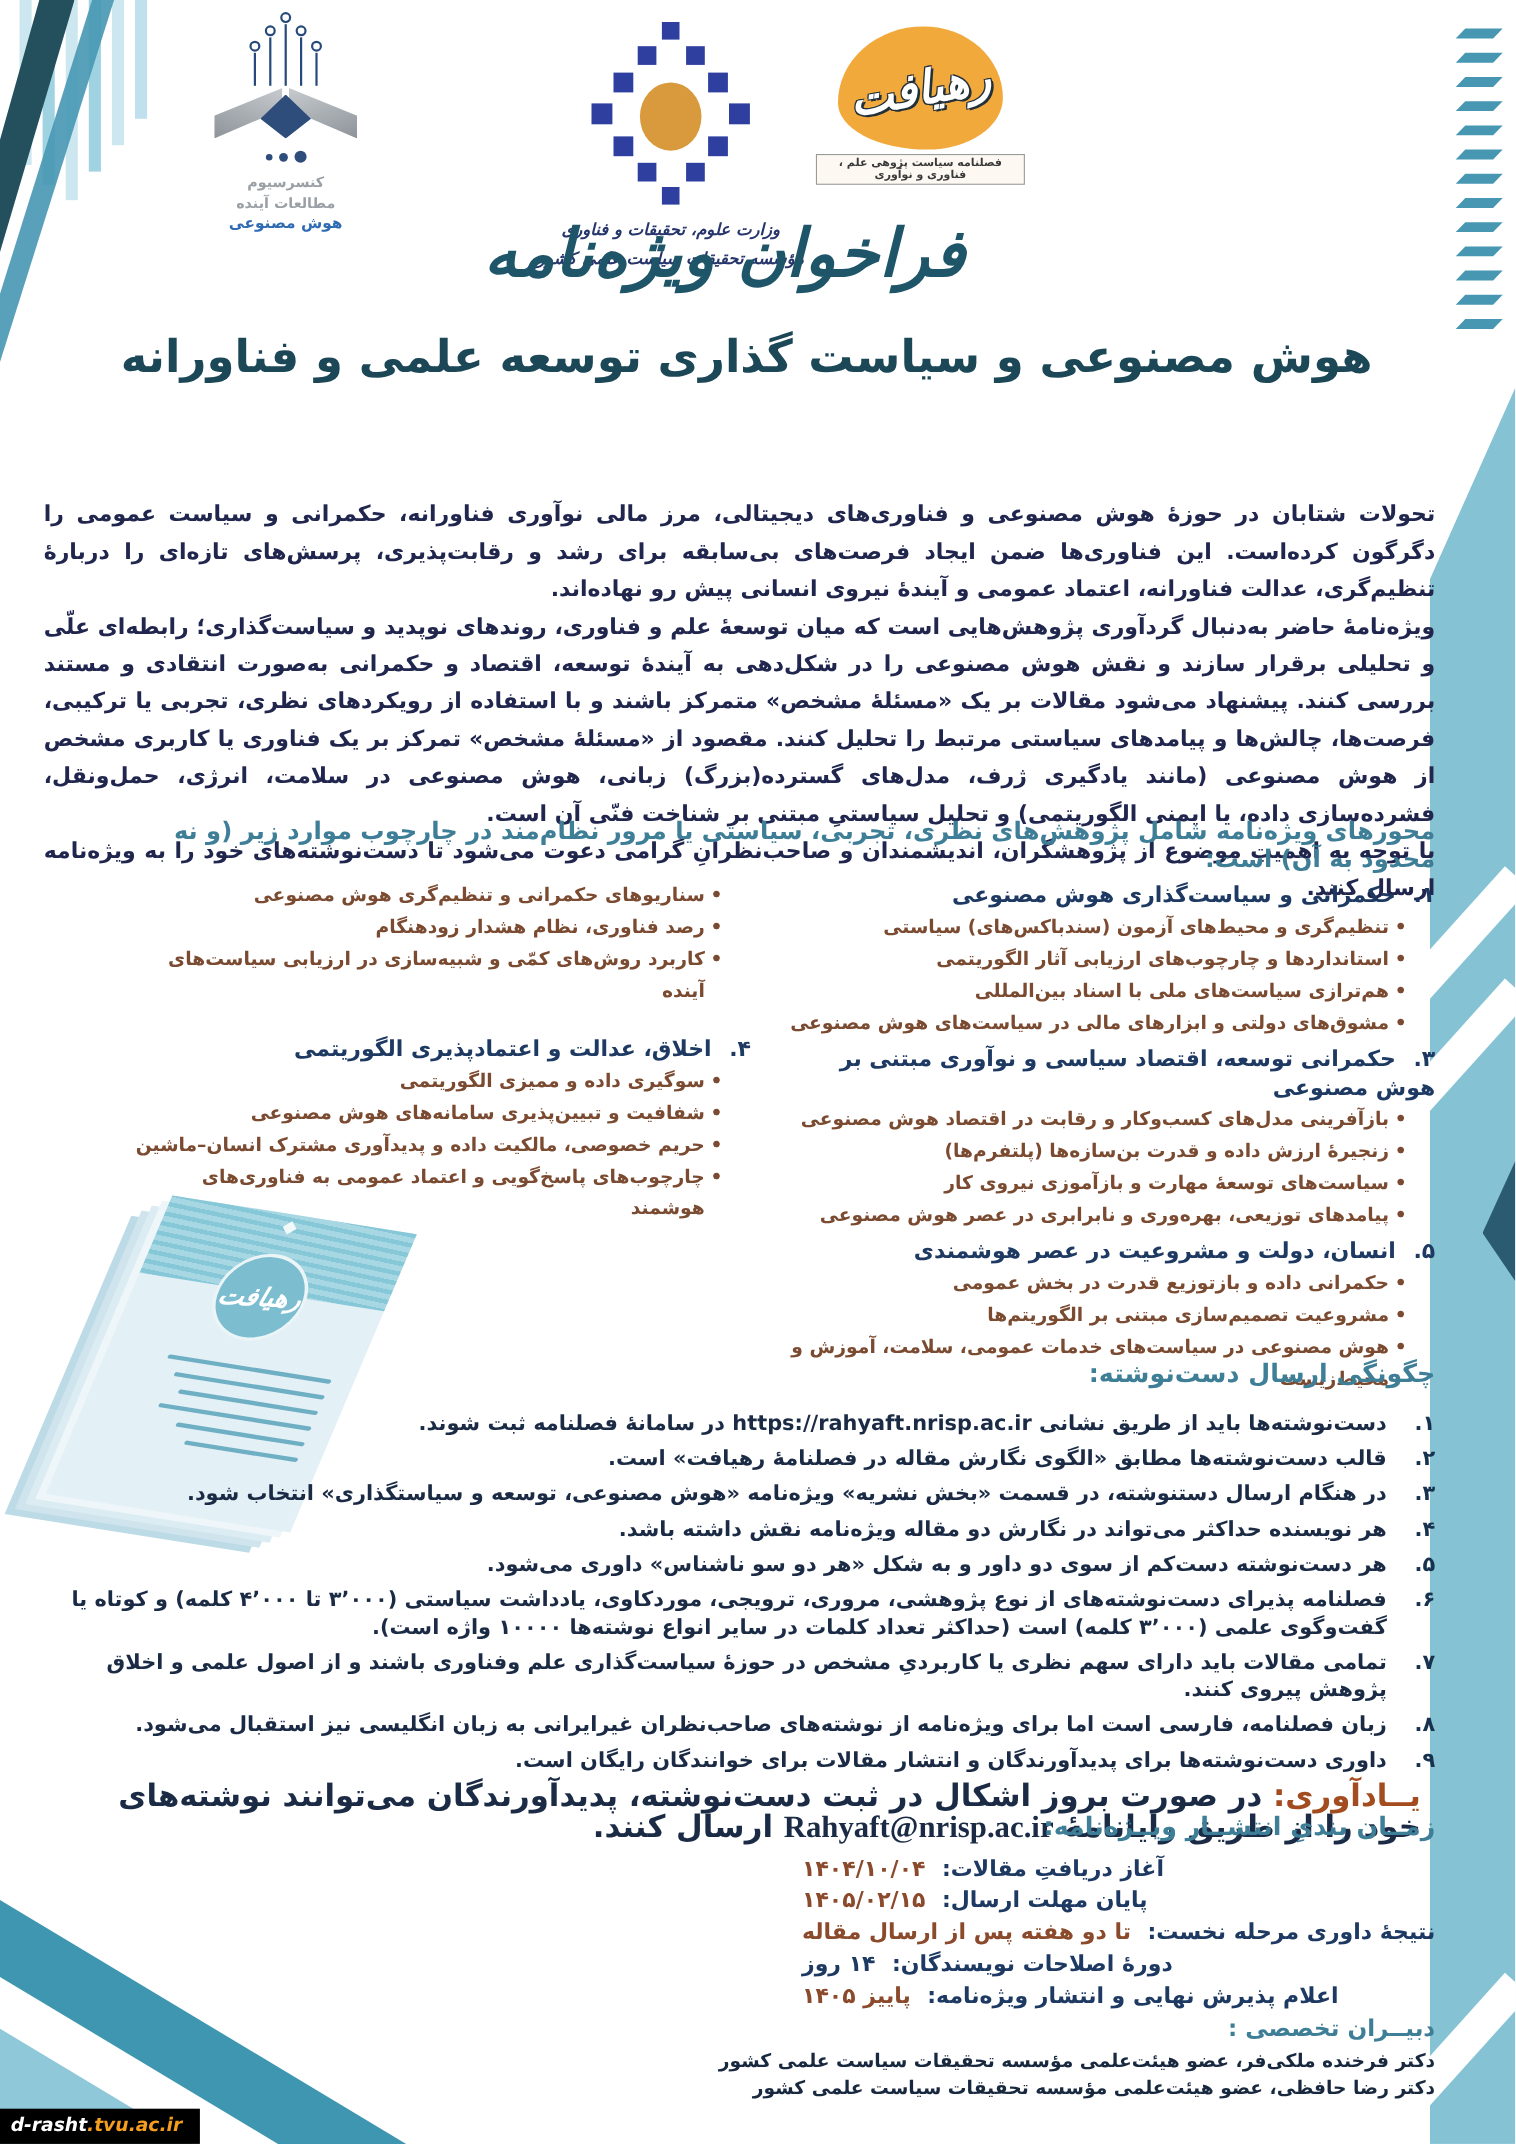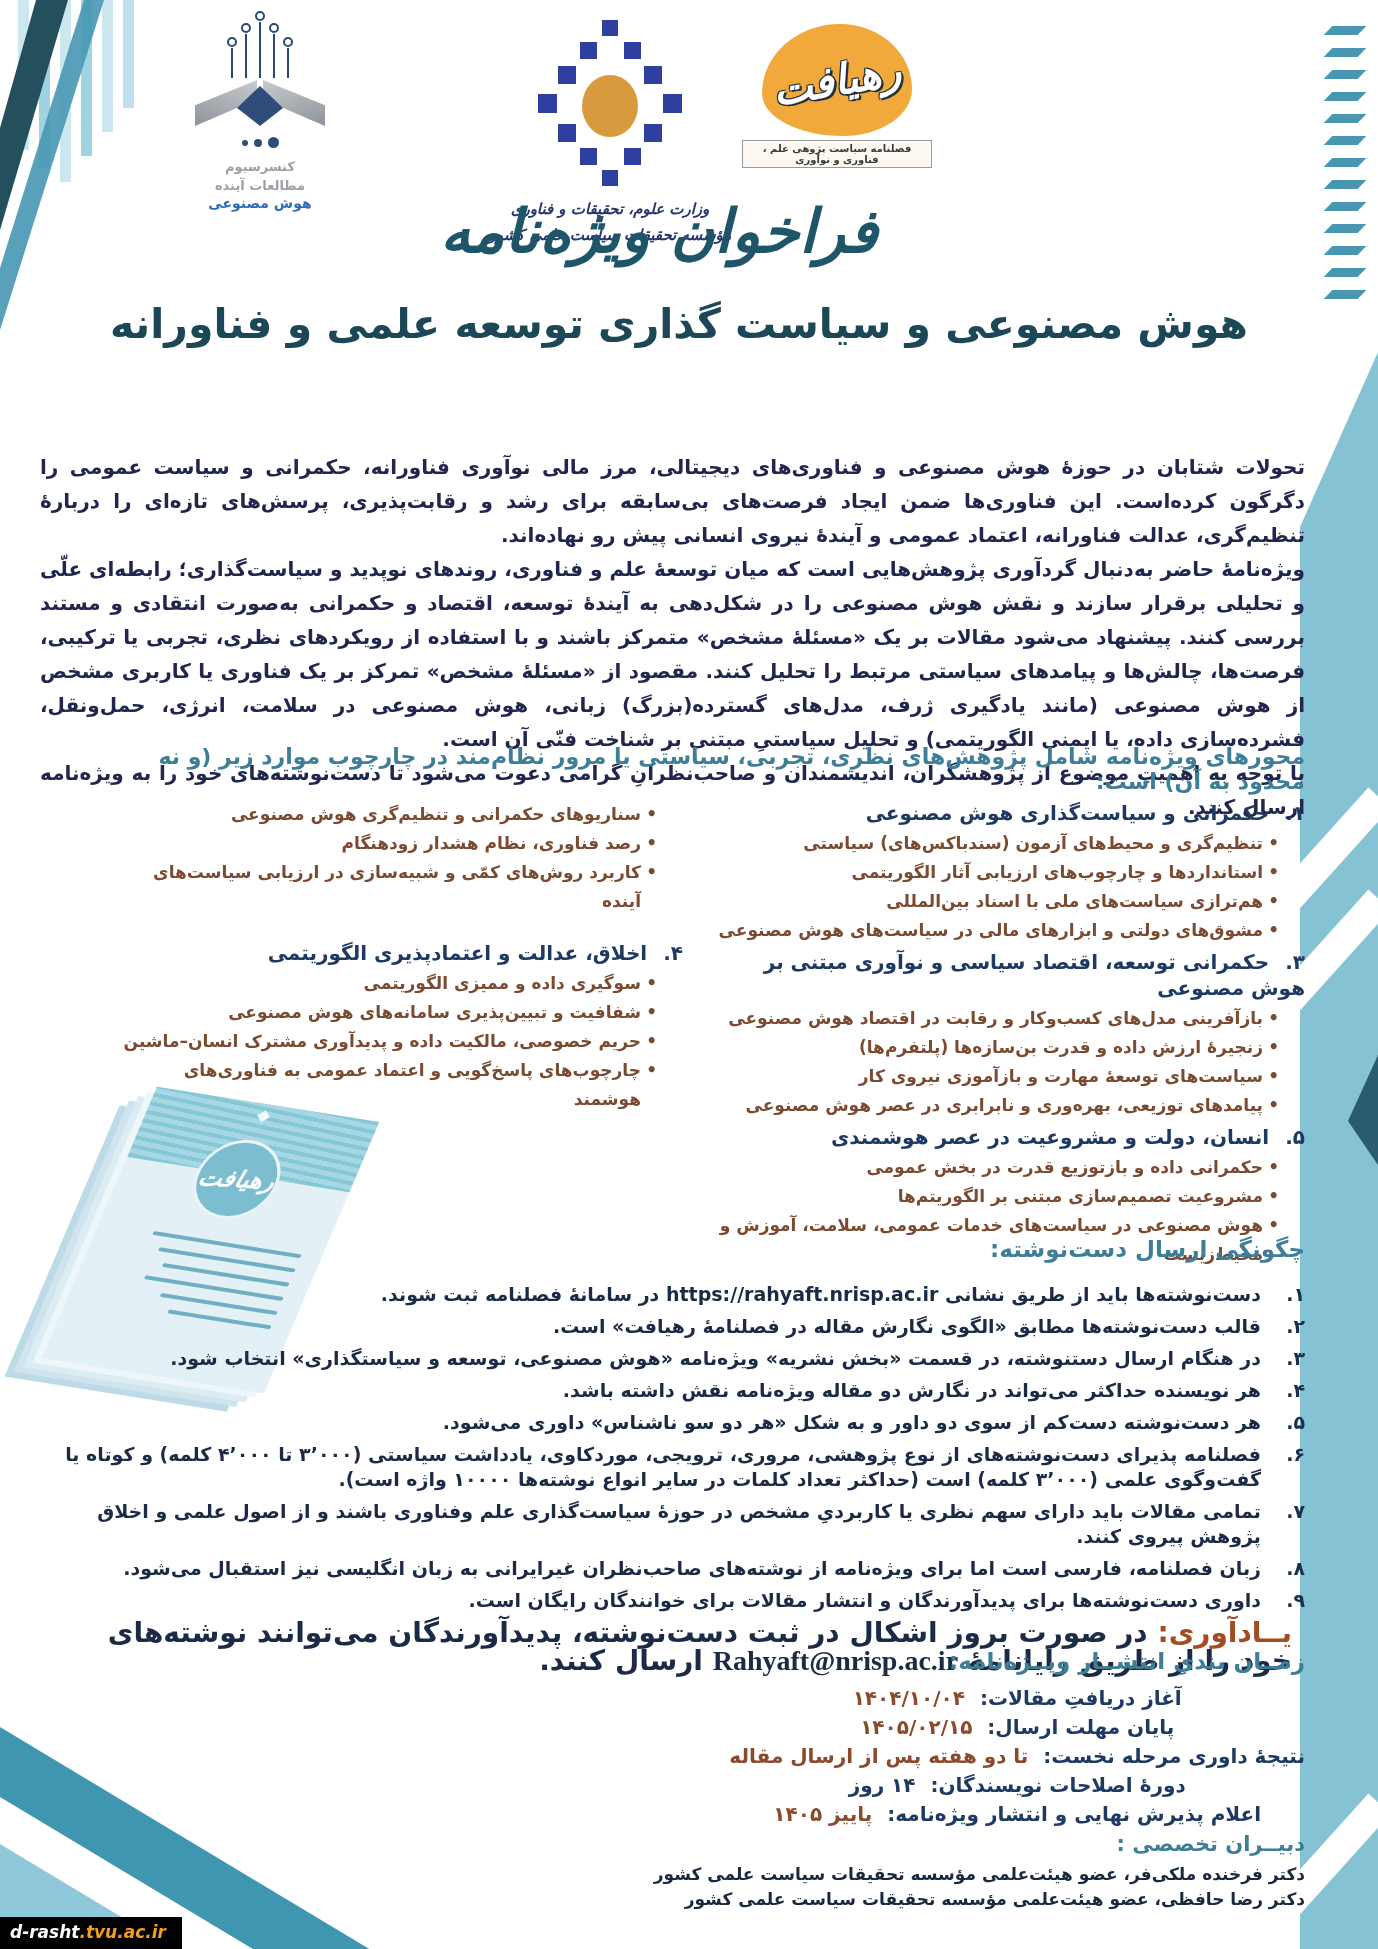--- a/index.html
+++ b/index.html
@@ -110,21 +110,21 @@
 
   .reminder{position:absolute;right:73px;left:60px;top:1606px;z-index:3;margin:13px;text-align:right;
             font-size:28px;font-weight:bold;color:#1b2b45;line-height:28px;}
   .reminder .rlabel{color:#a34c20;}
   .mono-addr{font-family:"Liberation Serif",serif;font-weight:bold;unicode-bidi:embed;}
 
   
   .schedule-heading{position:absolute;right:73px;top:1648px;z-index:3;margin:0;
                     font-size:23px;font-weight:bold;color:#3f7e97;}
   .schedule{position:absolute;right:73px;top:1684px;z-index:3;}
-  .sched-row{font-size:20px;font-weight:bold;line-height:29px;text-align:center;}
+  .sched-row{font-size:20px;font-weight:bold;line-height:29px;text-align:left;}
   .sched-label{color:#1e3a63;}
   .sched-value{color:#8a4a2b;margin-right:8px;}
   .val-navy{color:#1e3a63;}
 
   
   .editors-heading{position:absolute;right:73px;top:1832px;z-index:3;margin:0;
                    font-size:21px;font-weight:bold;color:#3f7e97;}
   .editors{position:absolute;right:73px;top:1862px;z-index:3;}
   .editor-name{font-size:17px;font-weight:bold;color:#18283f;line-height:25px;text-align:right;}
 </style>

